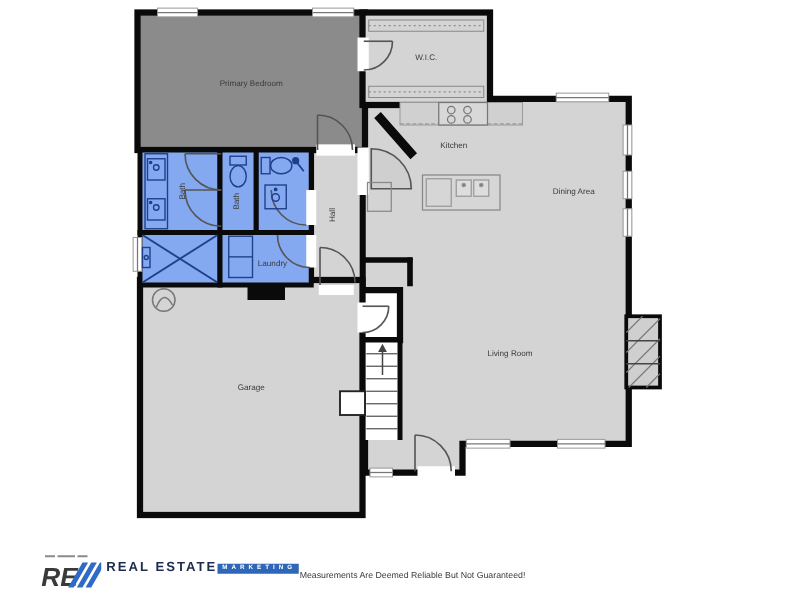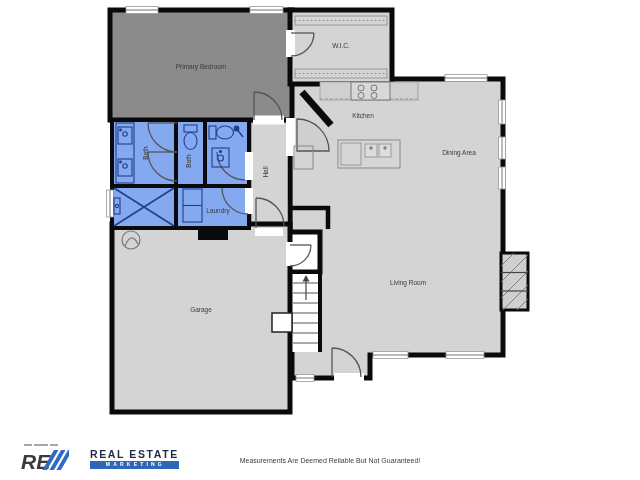--- a/index.html
+++ b/index.html
@@ -1,22 +1,22 @@
 <!DOCTYPE html>
 <html><head>
 <meta charset="utf-8">
 <style>
   html,body{margin:0;padding:0;background:#fff;}
   .stage{position:relative;width:640px;height:480px;background:#fff;overflow:hidden;
          font-family:"Liberation Sans",sans-serif;}
   .plan-svg{position:absolute;left:0;top:0;}
   svg text{font-family:"Liberation Sans",sans-serif;fill:#3a3a3a;}
   .room-label{font-size:6.5px;}
-  .logo{position:absolute;left:21px;top:442px;display:flex;align-items:flex-start;gap:21px;}
-  .logo-text{display:flex;flex-direction:column;margin-top:7px;}
+  .logo{position:absolute;left:33px;top:442px;display:flex;align-items:flex-start;gap:4px;}
+  .logo-text{display:flex;margin-top:7px;align-items:center;}
   .logo-line1{font-size:10.5px;font-weight:bold;letter-spacing:1.6px;color:#1e2b4d;line-height:11px;}
   .logo-band{margin-top:1px;background:#2e66b8;color:#ffffff;font-size:5px;font-weight:bold;
              letter-spacing:3.2px;text-align:center;padding:1px 2px 1.5px 4px;line-height:5px;}
   .disclaimer{position:absolute;left:180px;top:457px;width:300px;text-align:center;
               font-size:7px;color:#3c3c3c;}
 </style>
 </head>
 <body>
 
 <div class="stage">

